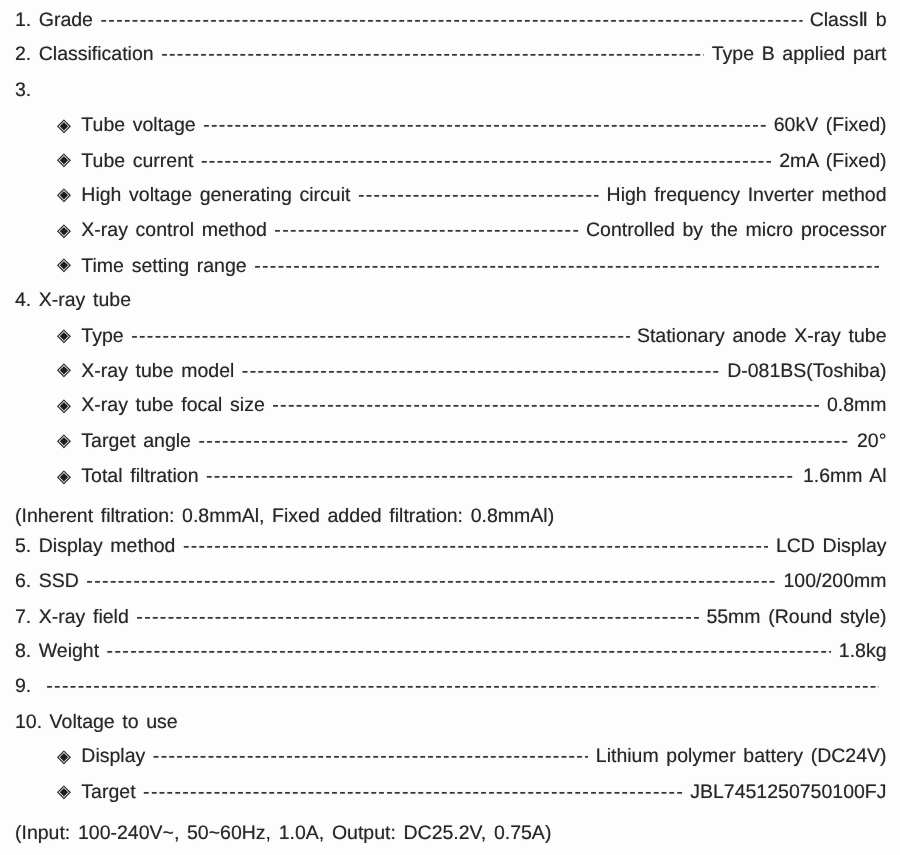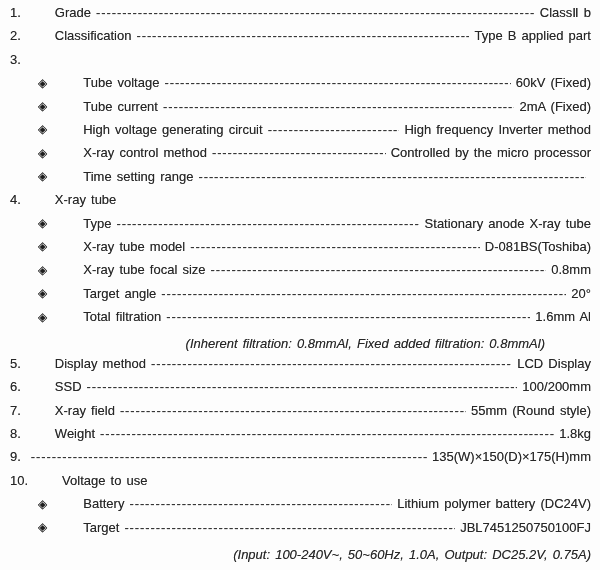--- a/index.html
+++ b/index.html
@@ -29,37 +29,35 @@
   .row.l1 { padding-left: 28px; }
   .num { margin-right: 5px; flex: 0 0 auto; }
   .bullet {
     flex: 0 0 auto;
     margin-right: 7px;
     font-size: 12px;
     position: relative;
     top: -0.5px;
     color: #1d1d1d;
   }
-  .label { flex: 0 0 auto; margin-left: 29px; }
+  .label { flex: 0 0 auto; }
   .leader {
     flex: 1 1 auto;
     overflow: hidden;
     min-width: 8px;
     margin: 0 5px;
     letter-spacing: 0.9px;
     color: #2e2e2e;
   }
   .value { flex: 0 0 auto; }
   .note {
     display: block;
     height: 23.4px;
     line-height: 23.4px;
-    text-align: right;
     white-space: nowrap;
-    font-style: italic;
   }
   .note.inset { padding-right: 46px; }
 </style>
 </head>
 <body>
 
 <main class="sheet">
   <div id="rows">
       <div class="row">
         <span class="num">1.</span>
@@ -160,29 +158,28 @@
       </div>
       <div class="row">
         <span class="num">8.</span>
         <span class="label">Weight</span>
         <span class="leader">------------------------------------------------------------------------------------------------------------------------------------------------------------------------------------------------------------------------------------------------------------------------------------------------------------</span>
         <span class="value">1.8kg</span>
       </div>
       <div class="row">
         <span class="num">9.</span>
         <span class="leader">------------------------------------------------------------------------------------------------------------------------------------------------------------------------------------------------------------------------------------------------------------------------------------------------------------</span>
-        <span class="value">135(W)×150(D)×175(H)mm</span>
       </div>
       <div class="row">
         <span class="num">10.</span>
         <span class="label">Voltage to use</span>
       </div>
       <div class="row l1">
         <span class="bullet">◈</span>
-        <span class="label">Battery</span>
+        <span class="label">Display</span>
         <span class="leader">------------------------------------------------------------------------------------------------------------------------------------------------------------------------------------------------------------------------------------------------------------------------------------------------------------</span>
         <span class="value">Lithium polymer battery (DC24V)</span>
       </div>
       <div class="row l1">
         <span class="bullet">◈</span>
         <span class="label">Target</span>
         <span class="leader">------------------------------------------------------------------------------------------------------------------------------------------------------------------------------------------------------------------------------------------------------------------------------------------------------------</span>
         <span class="value">JBL7451250750100FJ</span>
       </div>
       <div class="note"><span>(Input: 100-240V~, 50~60Hz, 1.0A, Output: DC25.2V, 0.75A)</span></div>

